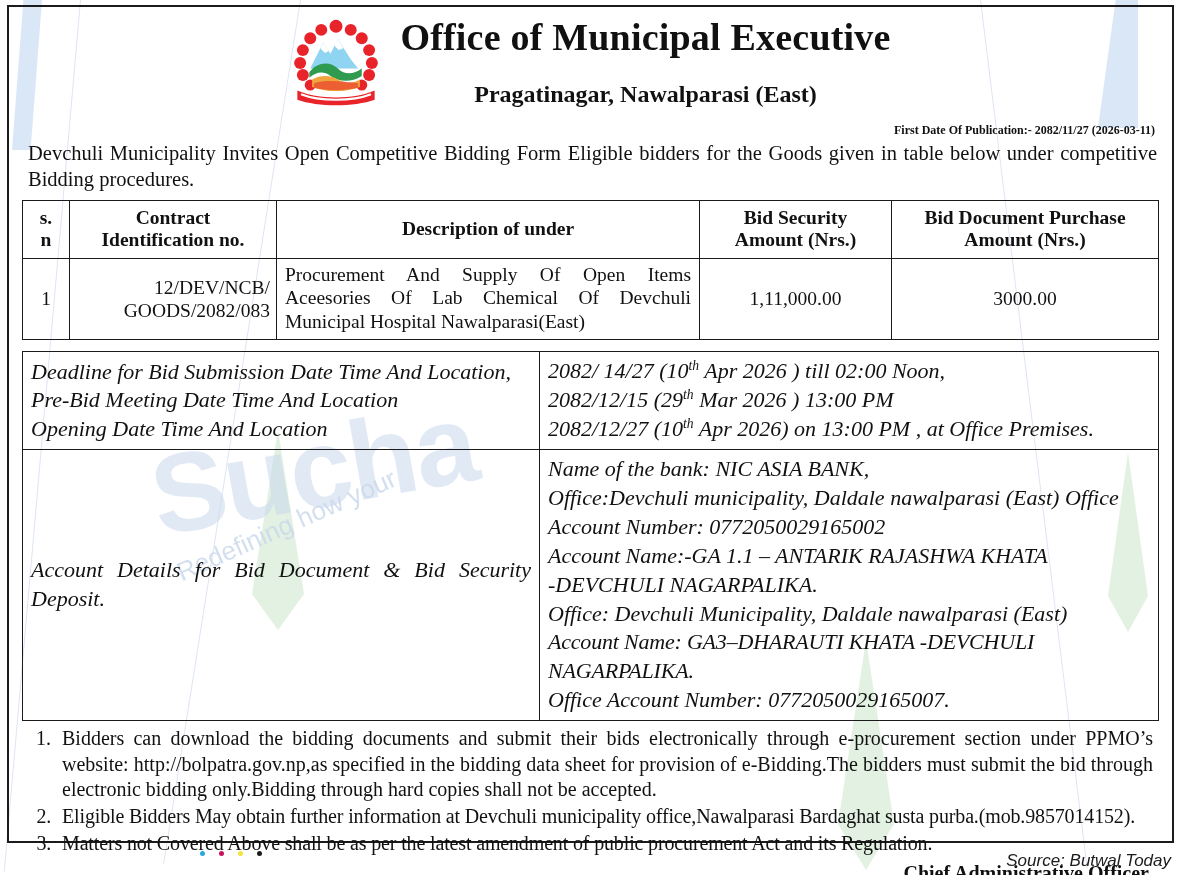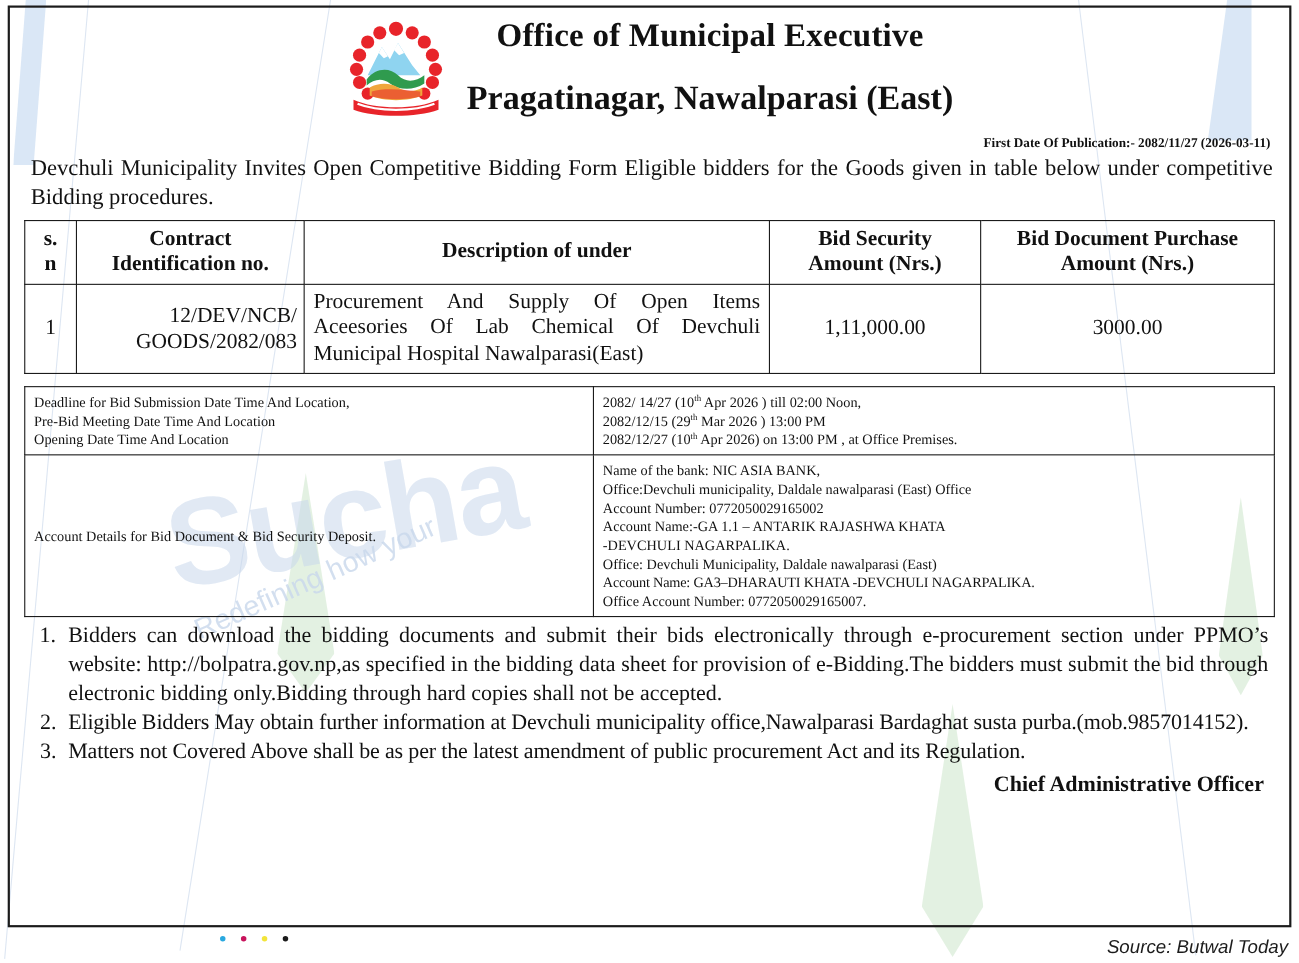--- a/index.html
+++ b/index.html
@@ -99,27 +99,27 @@
   }
   .emblem { width: 92px; height: 96px; flex: 0 0 auto; }
   .mast-text { text-align: center; }
   .mast-line1 {
     font-size: 35px;
     font-weight: bold;
     line-height: 1.12;
     letter-spacing: .2px;
   }
   .mast-line2 {
-    font-size: 30px;
+    font-size: 38px;
     font-weight: bold;
     line-height: 1.12;
     letter-spacing: .2px;
   }
   .mast-line3 {
-    font-size: 31px;
+    font-size: 24px;
     font-weight: bold;
     line-height: 1.35;
     margin-top: 19px;
   }
 
   
   .title-band {
     background: #292525;
     color: #ffffff;
     text-align: center;
@@ -180,21 +180,21 @@
   .desc-cell {
     text-align: justify;
     text-justify: inter-word;
     padding: 4px 8px 6px 8px;
     line-height: 1.2;
   }
   .row-tall td { height: 66px; }
 
   .spacer { height: 11px; }
 
-  .tbl-sched td { font-size: 13px; line-height: 1.31; padding: 5px 8px; }
+  .tbl-sched td { font-size: 22px; line-height: 1.31; padding: 5px 8px; font-style: italic; }
   .c-left { width: 500px; vertical-align: middle; }
   .sched-left-line { white-space: nowrap; }
   sup { font-size: .62em; vertical-align: super; }
 
   .acct-label {
     text-align: justify;
     text-justify: inter-word;
     font-size: 20px;
     line-height: 1.28;
     padding: 6px 10px;

